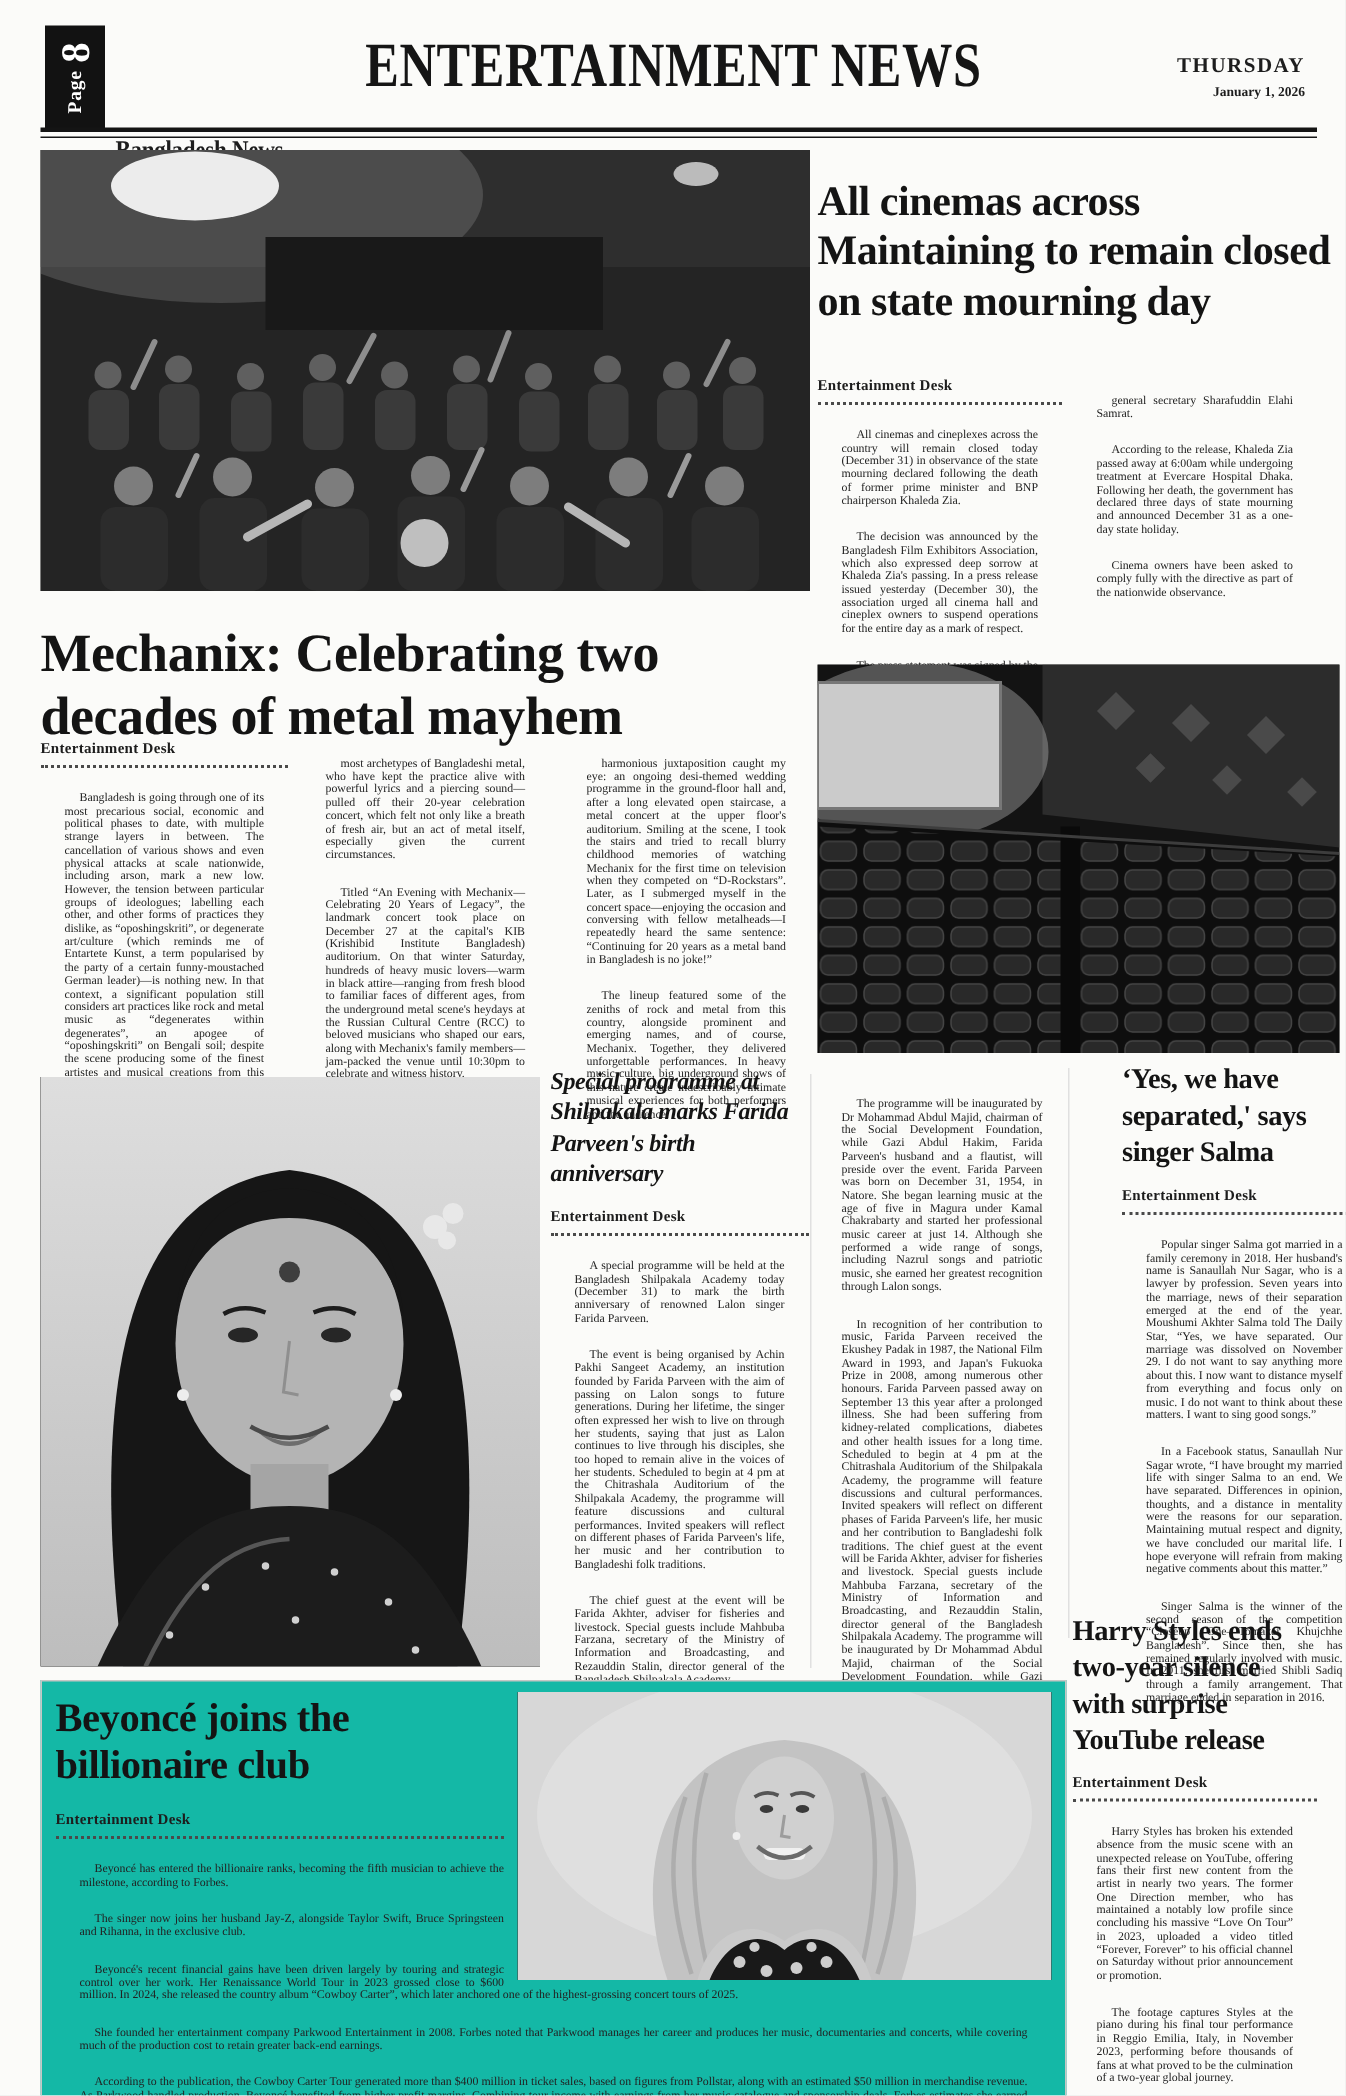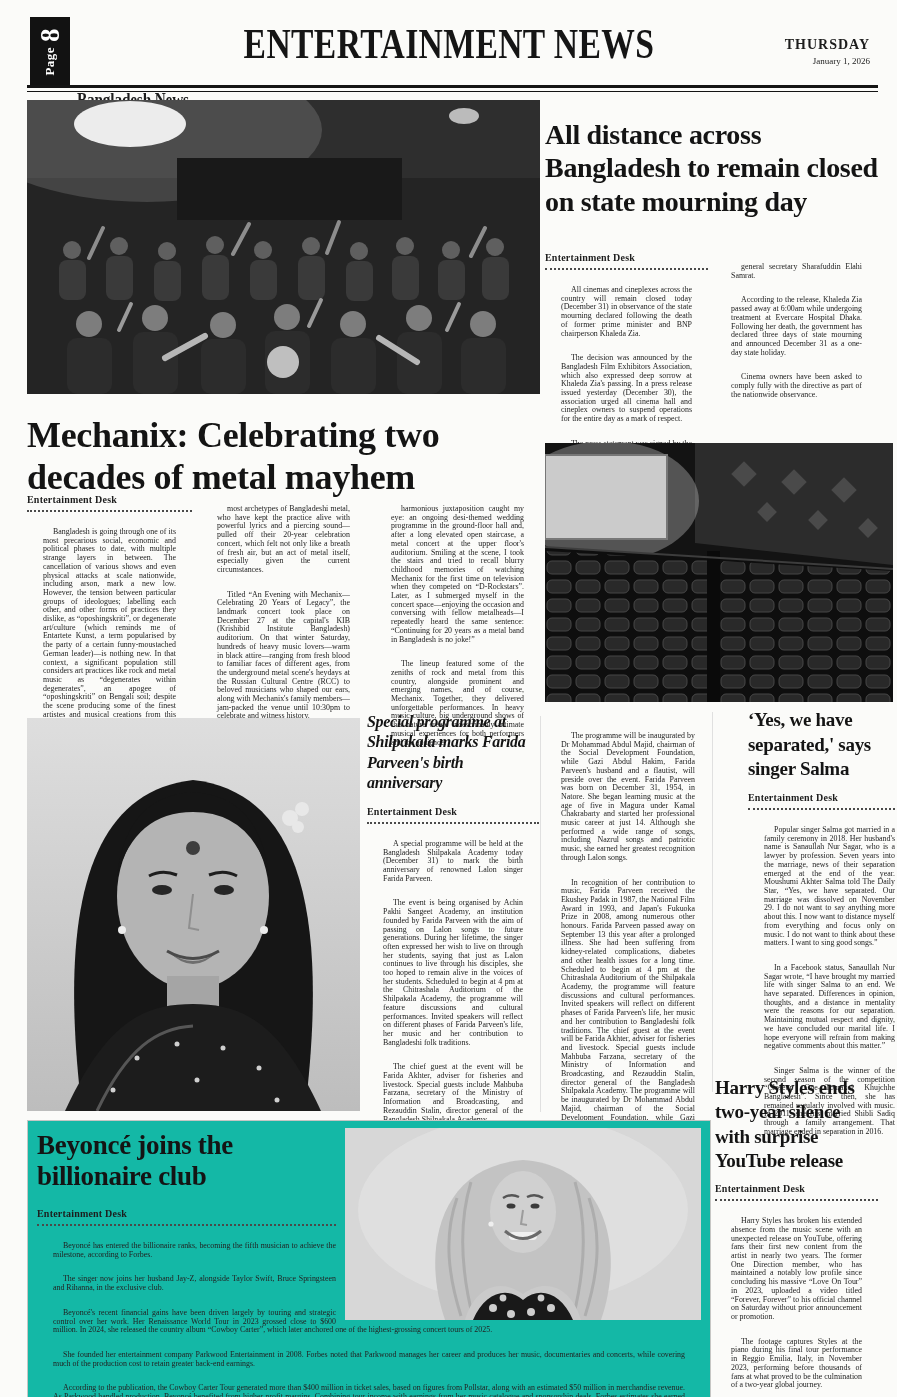--- a/index.html
+++ b/index.html
@@ -12,21 +12,21 @@
   .page-tab-inner{position:absolute;left:-15px;top:15px;width:70px;height:40px;
         transform:rotate(-90deg);display:flex;align-items:center;justify-content:center;gap:5px;color:#fff;}
   .page-word{font-size:13px;font-weight:bold;letter-spacing:.5px;}
   .page-num{font-size:27px;font-weight:bold;line-height:1;}
   .masthead{position:absolute;left:77px;top:42px;font-size:18px;font-weight:bold;white-space:nowrap;margin-top:48px;}
   .masthead .sq{display:inline-block;transform:scaleX(.85);transform-origin:left center;letter-spacing:-.2px;}
   .section-title{position:absolute;left:50%;top:20px;transform:translateX(-50%) scaleX(.8);
         font-size:42px;font-weight:bold;white-space:nowrap;letter-spacing:.5px;color:#151515;}
   .daydate{position:absolute;right:27px;top:37px;text-align:right;}
   .daydate .day{font-size:14px;font-weight:bold;letter-spacing:1px;}
-  .daydate .date{font-size:9px;font-weight:normal;margin-top:3px;}
+  .daydate .date{font-size:9px;font-weight:bold;margin-top:3px;}
   .rule-thick{position:absolute;left:27px;right:19px;top:85px;height:3px;background:#141414;}
   .rule-thin{position:absolute;left:27px;right:19px;top:91px;height:1px;background:#141414;}
 
   
   .hl{font-family:"Liberation Serif",serif;font-weight:bold;color:#141414;letter-spacing:-.3px;}
   .byline-wrap{margin-bottom:7px;}
   .byline{font-size:10px;font-weight:bold;letter-spacing:.2px;}
   .byline-rule{border-bottom:2px dotted #4a4a4a;margin-top:2px;height:1px;overflow:hidden;}
   .art-body p.para{margin:16px;text-indent:10px;text-align:justify;font-size:7.9px;line-height:8.7px;color:#222;}
   .cols{display:flex;gap:9px;}
@@ -167,21 +167,21 @@
           <p class="para">Titled “An Evening with Mechanix—Celebrating 20 Years of Legacy”, the landmark concert took place on December 27 at the capital's KIB (Krishibid Institute Bangladesh) auditorium. On that winter Saturday, hundreds of heavy music lovers—warm in black attire—ranging from fresh blood to familiar faces of different ages, from the underground metal scene's heydays at the Russian Cultural Centre (RCC) to beloved musicians who shaped our ears, along with Mechanix's family members—jam-packed the venue until 10:30pm to celebrate and witness history.</p>
           <p class="para">Upon entering KIB and admiring its neat architecture by the renowned firm VITTI, a</p>
         </div>
       <div class="c">
           <p class="para">harmonious juxtaposition caught my eye: an ongoing desi-themed wedding programme in the ground-floor hall and, after a long elevated open staircase, a metal concert at the upper floor's auditorium. Smiling at the scene, I took the stairs and tried to recall blurry childhood memories of watching Mechanix for the first time on television when they competed on “D-Rockstars”. Later, as I submerged myself in the concert space—enjoying the occasion and conversing with fellow metalheads—I repeatedly heard the same sentence: “Continuing for 20 years as a metal band in Bangladesh is no joke!”</p>
           <p class="para">The lineup featured some of the zeniths of rock and metal from this country, alongside prominent and emerging names, and of course, Mechanix. Together, they delivered unforgettable performances. In heavy music culture, big underground shows of this nature create indescribably intimate musical experiences for both performers and the audience.</p>
         </div>
     </div>
   </div>
 
-  <h1 class="abs hl cin-head">All distance across Bangladesh to remain closed on state mourning day</h1>
+  <h1 class="abs hl cin-head">All cinemas across Maintaining to remain closed on state mourning day</h1>
 
   <div class="abs art-body cin-body">
     <div class="cols">
       <div class="c">
         <div class="byline-wrap">
           <span class="byline">Entertainment Desk</span>
           <div class="byline-rule"></div>
         </div>
         <div>
             <p class="para">All cinemas and cineplexes across the country will remain closed today (December 31) in observance of the state mourning declared following the death of former prime minister and BNP chairperson Khaleda Zia.</p>

